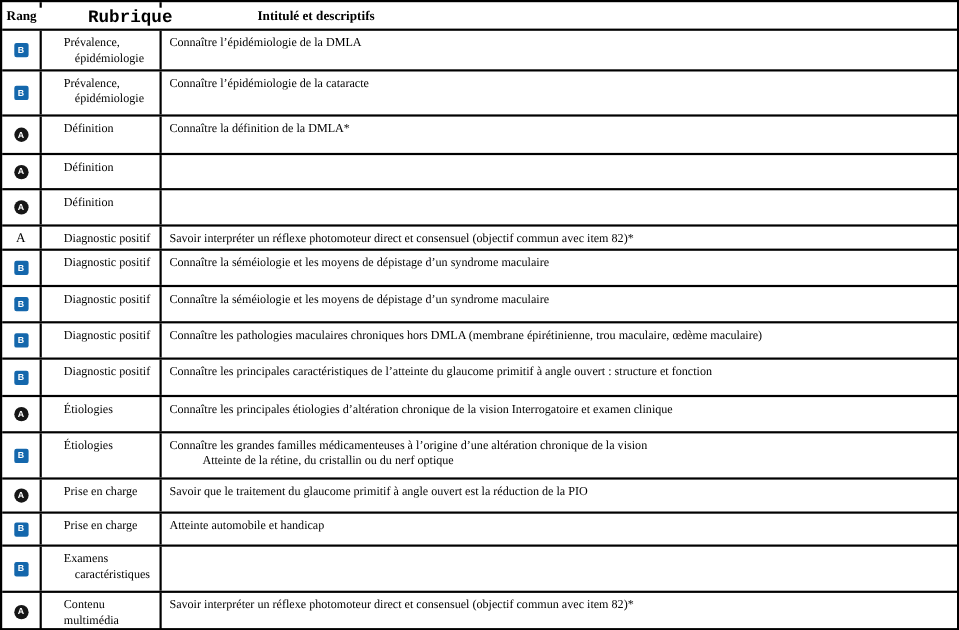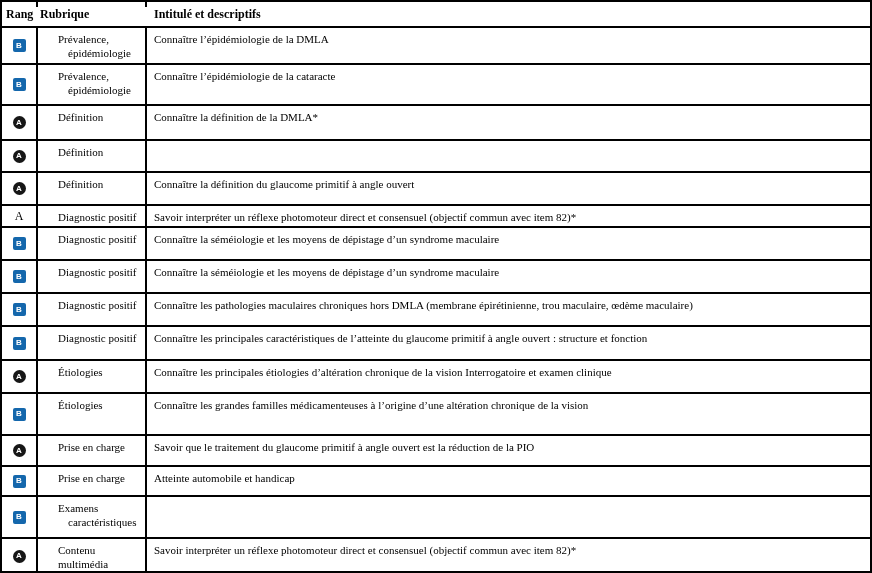--- a/index.html
+++ b/index.html
@@ -24,24 +24,24 @@
   .row:last-child{border-bottom:none;}
   .cell{overflow:hidden;}
   .c-rang{width:36px;border-right:2px solid var(--border);display:flex;align-items:center;justify-content:center;flex:0 0 auto;}
   .c-rub{width:109px;border-right:2px solid var(--border);padding:4px 2px 2px 20px;font-size:11px;line-height:14px;flex:0 0 auto;}
   .c-int{flex:1 1 auto;padding:4px 6px 2px 7px;font-size:11px;line-height:14px;}
   .line{display:block;}
   .line.indent-s{padding-left:10px;}
   .line.indent-m{padding-left:30px;}
 
   
-  .row.header{border-bottom:2px solid var(--border);min-height:26px;position:relative;font-weight:bold;}
+  .row.header{border-bottom:2px solid var(--border);min-height:26px;position:relative;font-weight:bold;gap:40px;}
   .row.header .cell{border-right:none;display:block;}
   .row.header .h-rang{width:36px;padding:5px 0 0 4px;font-size:12px;flex:0 0 auto;}
-  .row.header .h-rub{width:109px;padding:5px 0 0 2px;font-size:12px;flex:0 0 auto;}
+  .row.header .h-rub{width:109px;padding:5px 0 0 2px;font-size:16px;flex:0 0 auto;font-family:Liberation Mono, monospace;}
   .row.header .h-int{flex:1;padding:5px 0 0 7px;font-size:12px;}
   .tick{position:absolute;top:0;width:2px;height:5px;background:var(--border);}
   .tick.t1{left:34px;}
   .tick.t2{left:143px;}
 
   
   .badge{display:inline-flex;align-items:center;justify-content:center;
     width:13px;height:13px;color:#ffffff;
     font-family:"Liberation Sans", sans-serif;font-size:8px;font-weight:bold;line-height:1;}
   .badge-b{background:var(--badge-b);border-radius:2px;}
@@ -121,23 +121,20 @@
           <span class="line">Définition</span>
         </div>
       </div>
       <div class="row">
         <div class="cell c-rang">
           <span class="badge badge-a">A</span>
         </div>
         <div class="cell c-rub">
           <span class="line">Définition</span>
         </div>
-        <div class="cell c-int">
-          <span class="line">Connaître la définition du glaucome primitif à angle ouvert</span>
-        </div>
       </div>
       <div class="row">
         <div class="cell c-rang">
           <span class="rang-plain">A</span>
         </div>
         <div class="cell c-rub">
           <span class="line">Diagnostic positif</span>
         </div>
         <div class="cell c-int">
           <span class="line">Savoir interpréter un réflexe photomoteur direct et consensuel (objectif commun avec item 82)*</span>
@@ -200,20 +197,21 @@
       </div>
       <div class="row">
         <div class="cell c-rang">
           <span class="badge badge-b">B</span>
         </div>
         <div class="cell c-rub">
           <span class="line">Étiologies</span>
         </div>
         <div class="cell c-int">
           <span class="line">Connaître les grandes familles médicamenteuses à l’origine d’une altération chronique de la vision</span>
+          <span class="line indent-m">Atteinte de la rétine, du cristallin ou du nerf optique</span>
         </div>
       </div>
       <div class="row">
         <div class="cell c-rang">
           <span class="badge badge-a">A</span>
         </div>
         <div class="cell c-rub">
           <span class="line">Prise en charge</span>
         </div>
         <div class="cell c-int">

